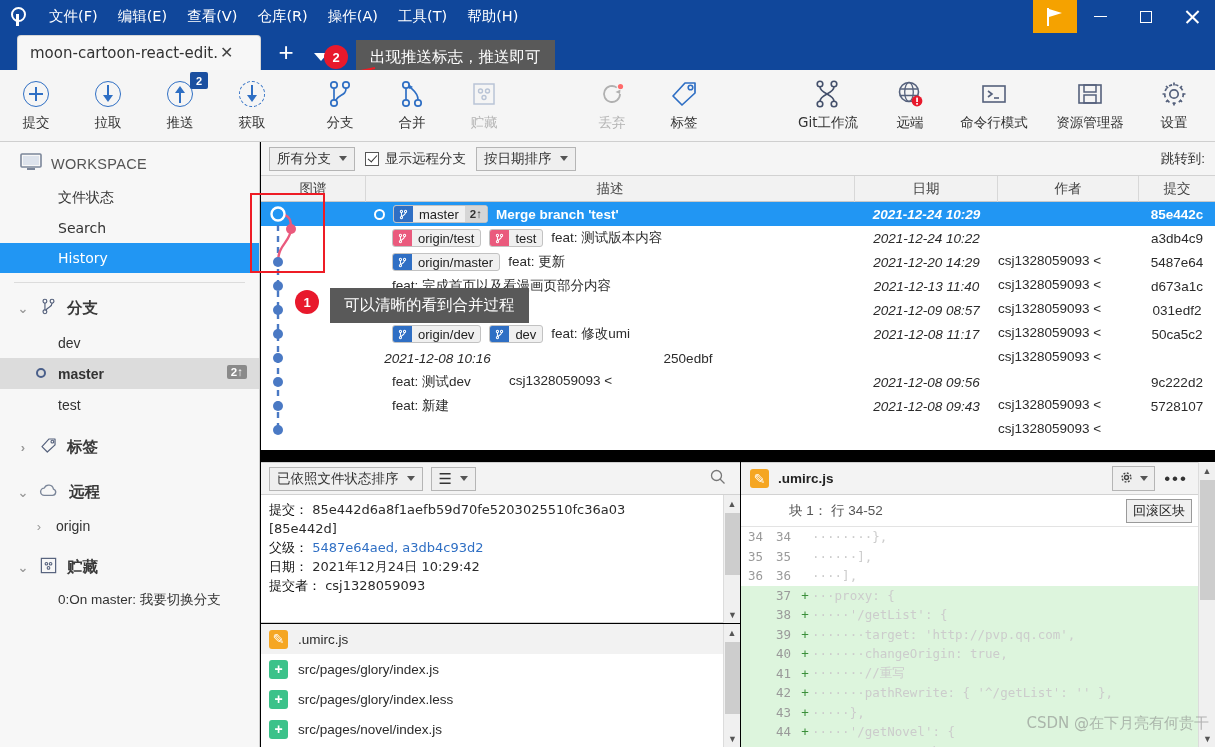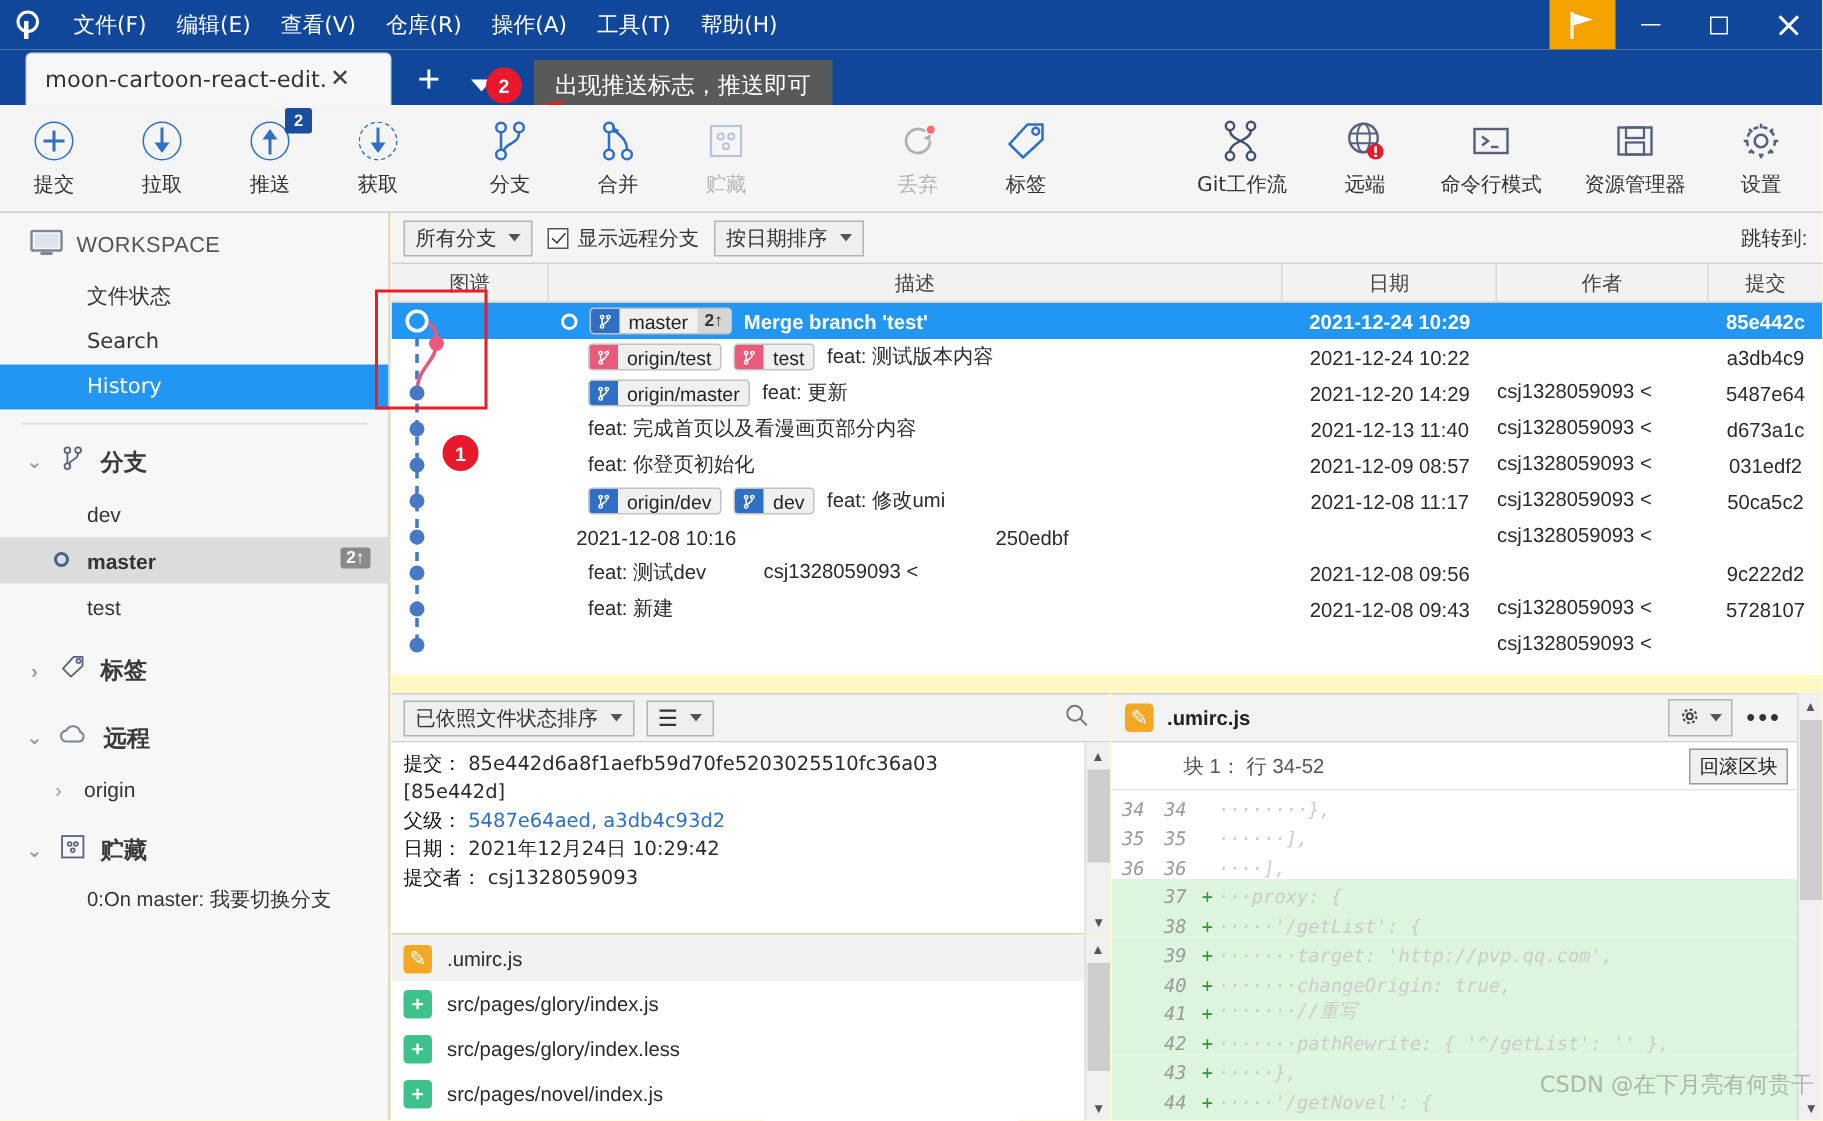--- a/index.html
+++ b/index.html
@@ -3,21 +3,21 @@
 <meta charset="utf-8">
 <style>
   * { box-sizing: border-box; margin:0; padding:0; }
   html,body { width:1215px; height:747px; overflow:hidden; }
   body {
     font-family: "Liberation Sans", "DejaVu Sans", sans-serif;
     font-size: 13px;
     color:#2b2b2b;
     background:#ffffff;
   }
-  .app { position:relative; width:1215px; height:747px; overflow:hidden; background:#fef9c3;}
+  .app { position:relative; width:1215px; height:747px; overflow:hidden; background:#000000;}
 
   
   .titlebar {
     position:absolute; left:0; top:0; width:1215px; height:33px;
     background:#10479b;
     display:flex; align-items:center;
   }
   .app-logo {
     width:36px; height:33px; display:flex; align-items:center; justify-content:center;
   }
@@ -187,21 +187,21 @@
   }
   .th { display:flex;align-items:center;justify-content:center; border-right:1px solid #d8d8d8; height:26px;}
   .commit-list {
     position:absolute; left:261px; top:202px; width:954px; height:248px;
     background:#fff; overflow:hidden;
   }
   .crow { position:relative; height:24px; display:flex; align-items:center; font-size:13.5px; }
   .crow.sel { background:#2196f3; color:#fff; font-weight:bold; }
   .c-graph { width:105px; height:24px; position:relative; flex:0 0 105px; }
   .c-desc { width:489px; flex:0 0 489px; position:relative; height:24px; display:flex;align-items:center; padding-left:8px;}
-  .c-date { width:143px; flex:0 0 143px; text-align:center; overflow:hidden; white-space:nowrap;}
+  .c-date { width:143px; flex:0 0 143px; text-align:center; overflow:hidden; white-space:nowrap;font-style:italic;}
   .c-auth { width:141px; flex:0 0 141px; text-align:left; overflow:hidden; white-space:nowrap;margin-top:45px;}
   .c-hash { width:76px; flex:0 0 76px; text-align:center; overflow:hidden; white-space:nowrap;}
 
   .ref-chip {
     display:inline-flex; align-items:center; height:18px; border-radius:3px;
     border:1px solid #c2c2c2; background:#f0f0f0; margin-right:8px; overflow:hidden;
     font-weight:normal; font-size:13px; color:#222;
   }
   .ref-chip .ic { width:19px;height:18px; display:flex;align-items:center;justify-content:center; }
   .ref-chip .nm { padding:0 6px; }
@@ -270,21 +270,21 @@
   }
   .rollback {
     margin-left:auto; margin-right:6px; border:1px solid #9a9a9a; background:#f0f0f0;
     font-size:13px; padding:2px 6px; color:#222;
   }
   .diff-body {
     position:absolute; left:741px; top:527px; width:457px; height:220px;
     background:#fff; overflow:hidden;
     font-family:"DejaVu Sans Mono","Liberation Mono",monospace; font-size:12.5px;
   }
-  .dline { height:19.5px; display:flex; align-items:flex-end; white-space:pre;font-style:italic; }
+  .dline { height:19.5px; display:flex; align-items:center; white-space:pre; }
   .dline.add { background:#ddf5dd; }
   .ln { width:27px; flex:0 0 27px; text-align:right; color:#9a9a9a; padding-right:5px;}
   .ln2 { width:30px; flex:0 0 30px; text-align:right; color:#9a9a9a; padding-right:7px;}
   .dsign { width:14px; flex:0 0 14px; color:#3a8f3a; text-align:center;}
   .dcode { color:#333; }
   .dot-lead { color:#cccccc; }
 
   .wm {
     position:absolute; right:6px; bottom:14px; color:rgba(130,130,130,.55);
     font-size:15px; white-space:nowrap; pointer-events:none;
@@ -830,20 +830,21 @@
     <circle cx="17" cy="132" r="5" fill="#4a79c4"></circle>
     <circle cx="17" cy="156" r="5" fill="#4a79c4"></circle>
     <circle cx="17" cy="180" r="5" fill="#4a79c4"></circle>
     <circle cx="17" cy="204" r="5" fill="#4a79c4"></circle>
     <circle cx="17" cy="228" r="5" fill="#4a79c4"></circle>
   </svg>
 
   <div class="redbox" style="left:250px;top:193px;width:75px;height:80px;"></div>
 
   <div class="badge-red" style="left:295px;top:290px;">1</div>
+  <div class="tooltip-dark" style="left:330px;top:288px;">可以清晰的看到合并过程</div>
 
   <div class="bl-bar">
     <div class="combo">
       <span>已依照文件状态排序</span>
       <span class="caret-d"></span>
     </div>
     <div class="combo">
       <span style="font-size:15px;">☰</span>
       <span class="caret-d"></span>
     </div>

